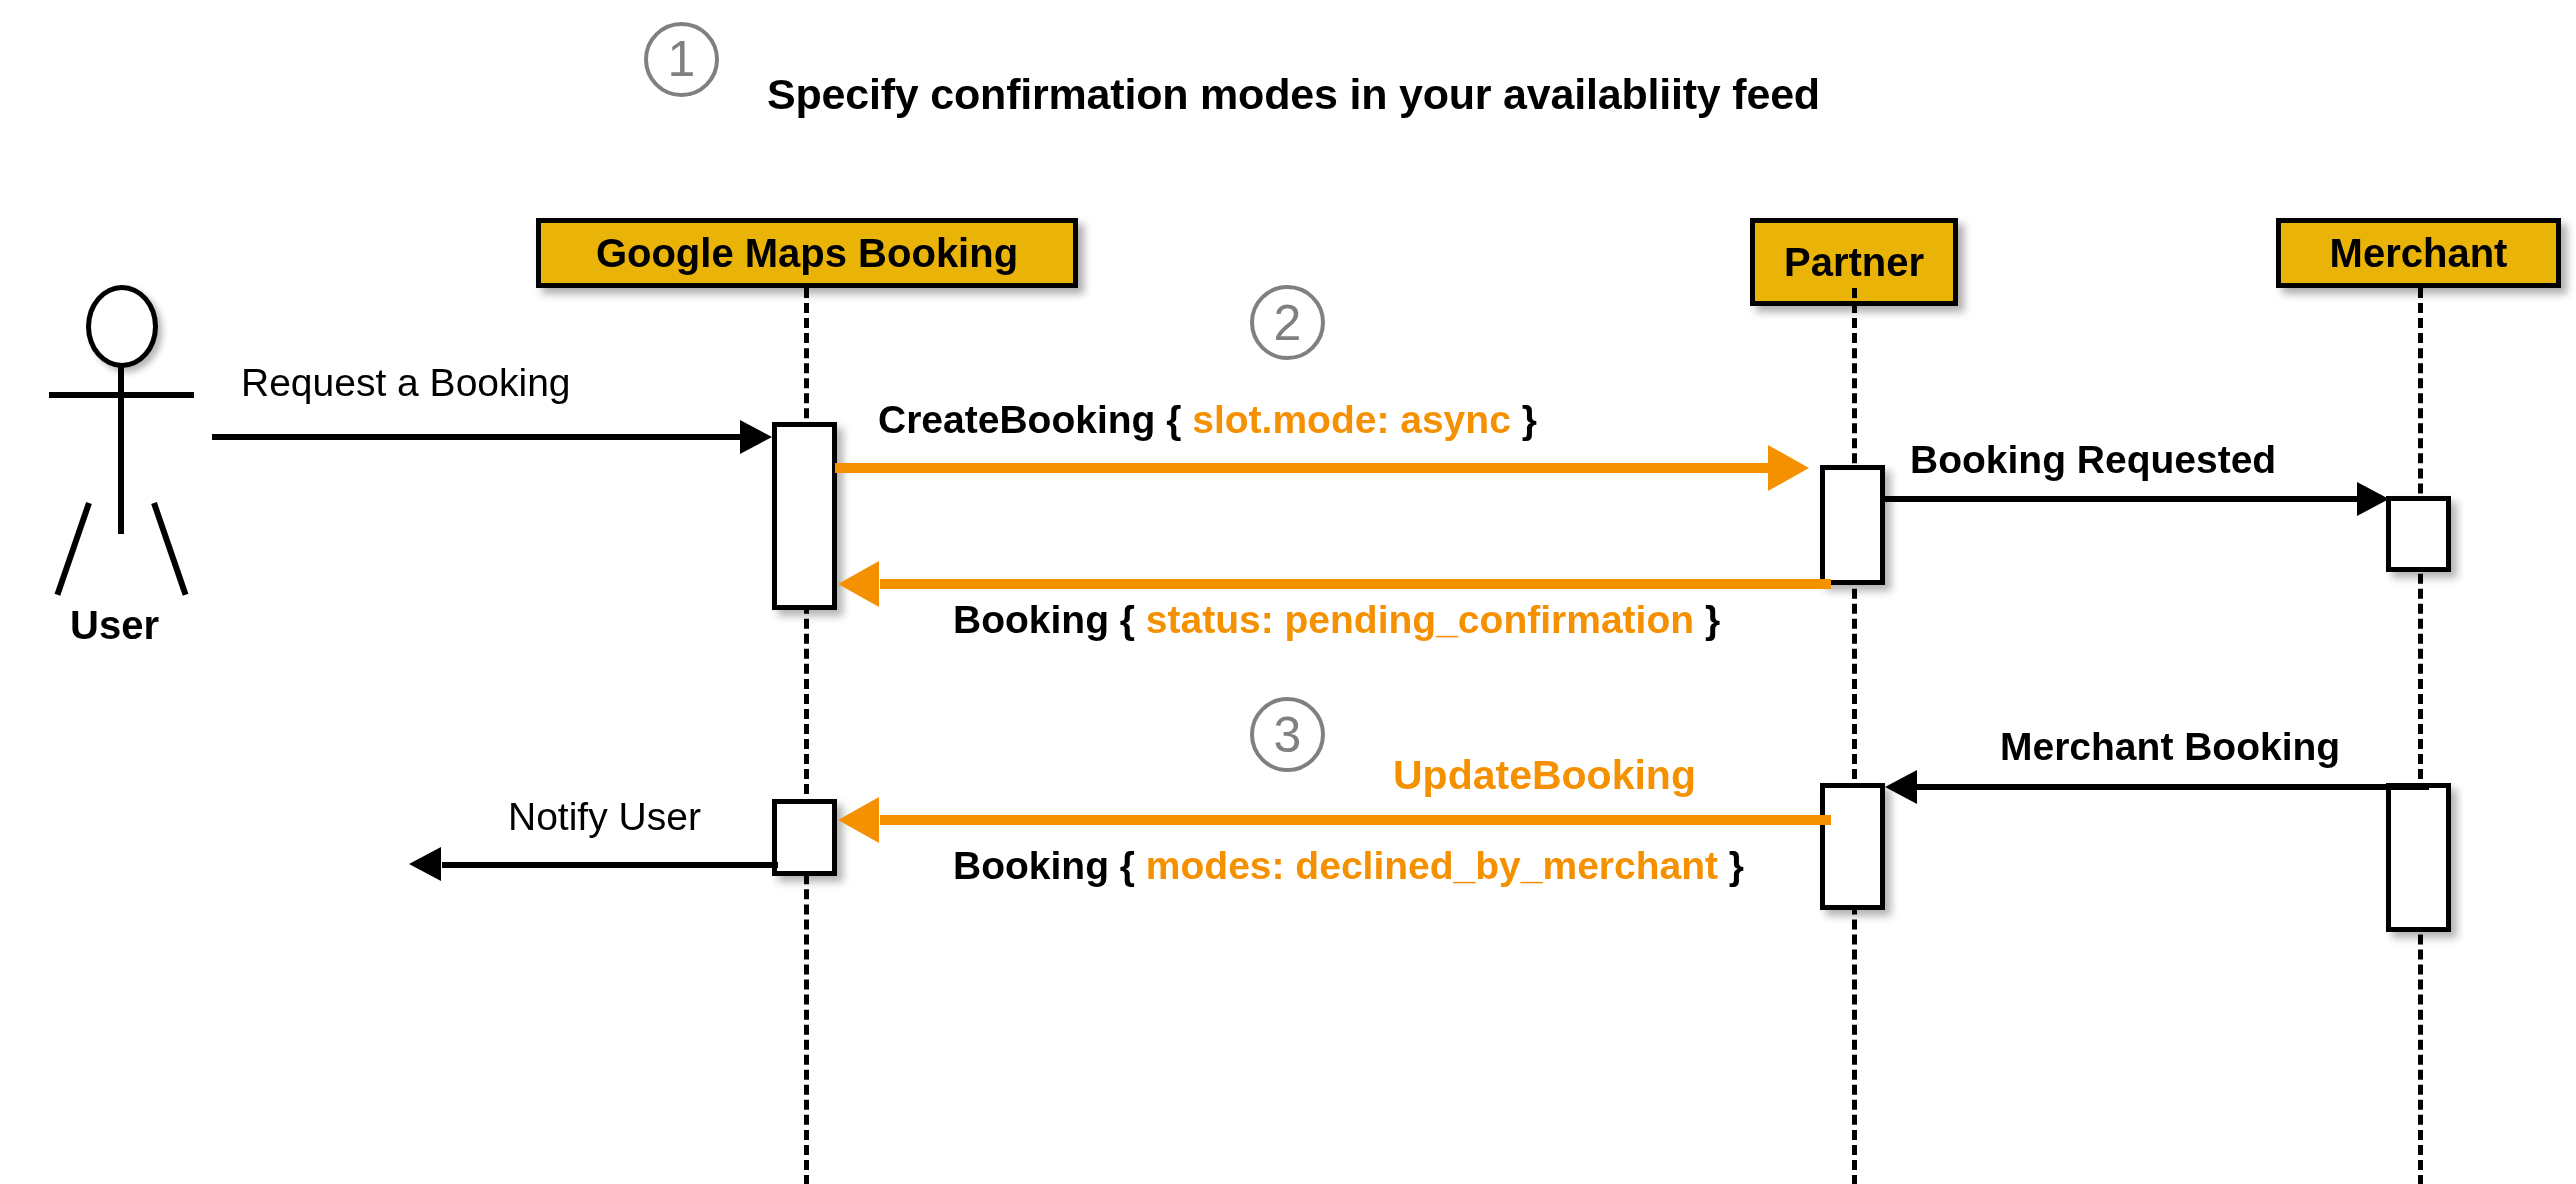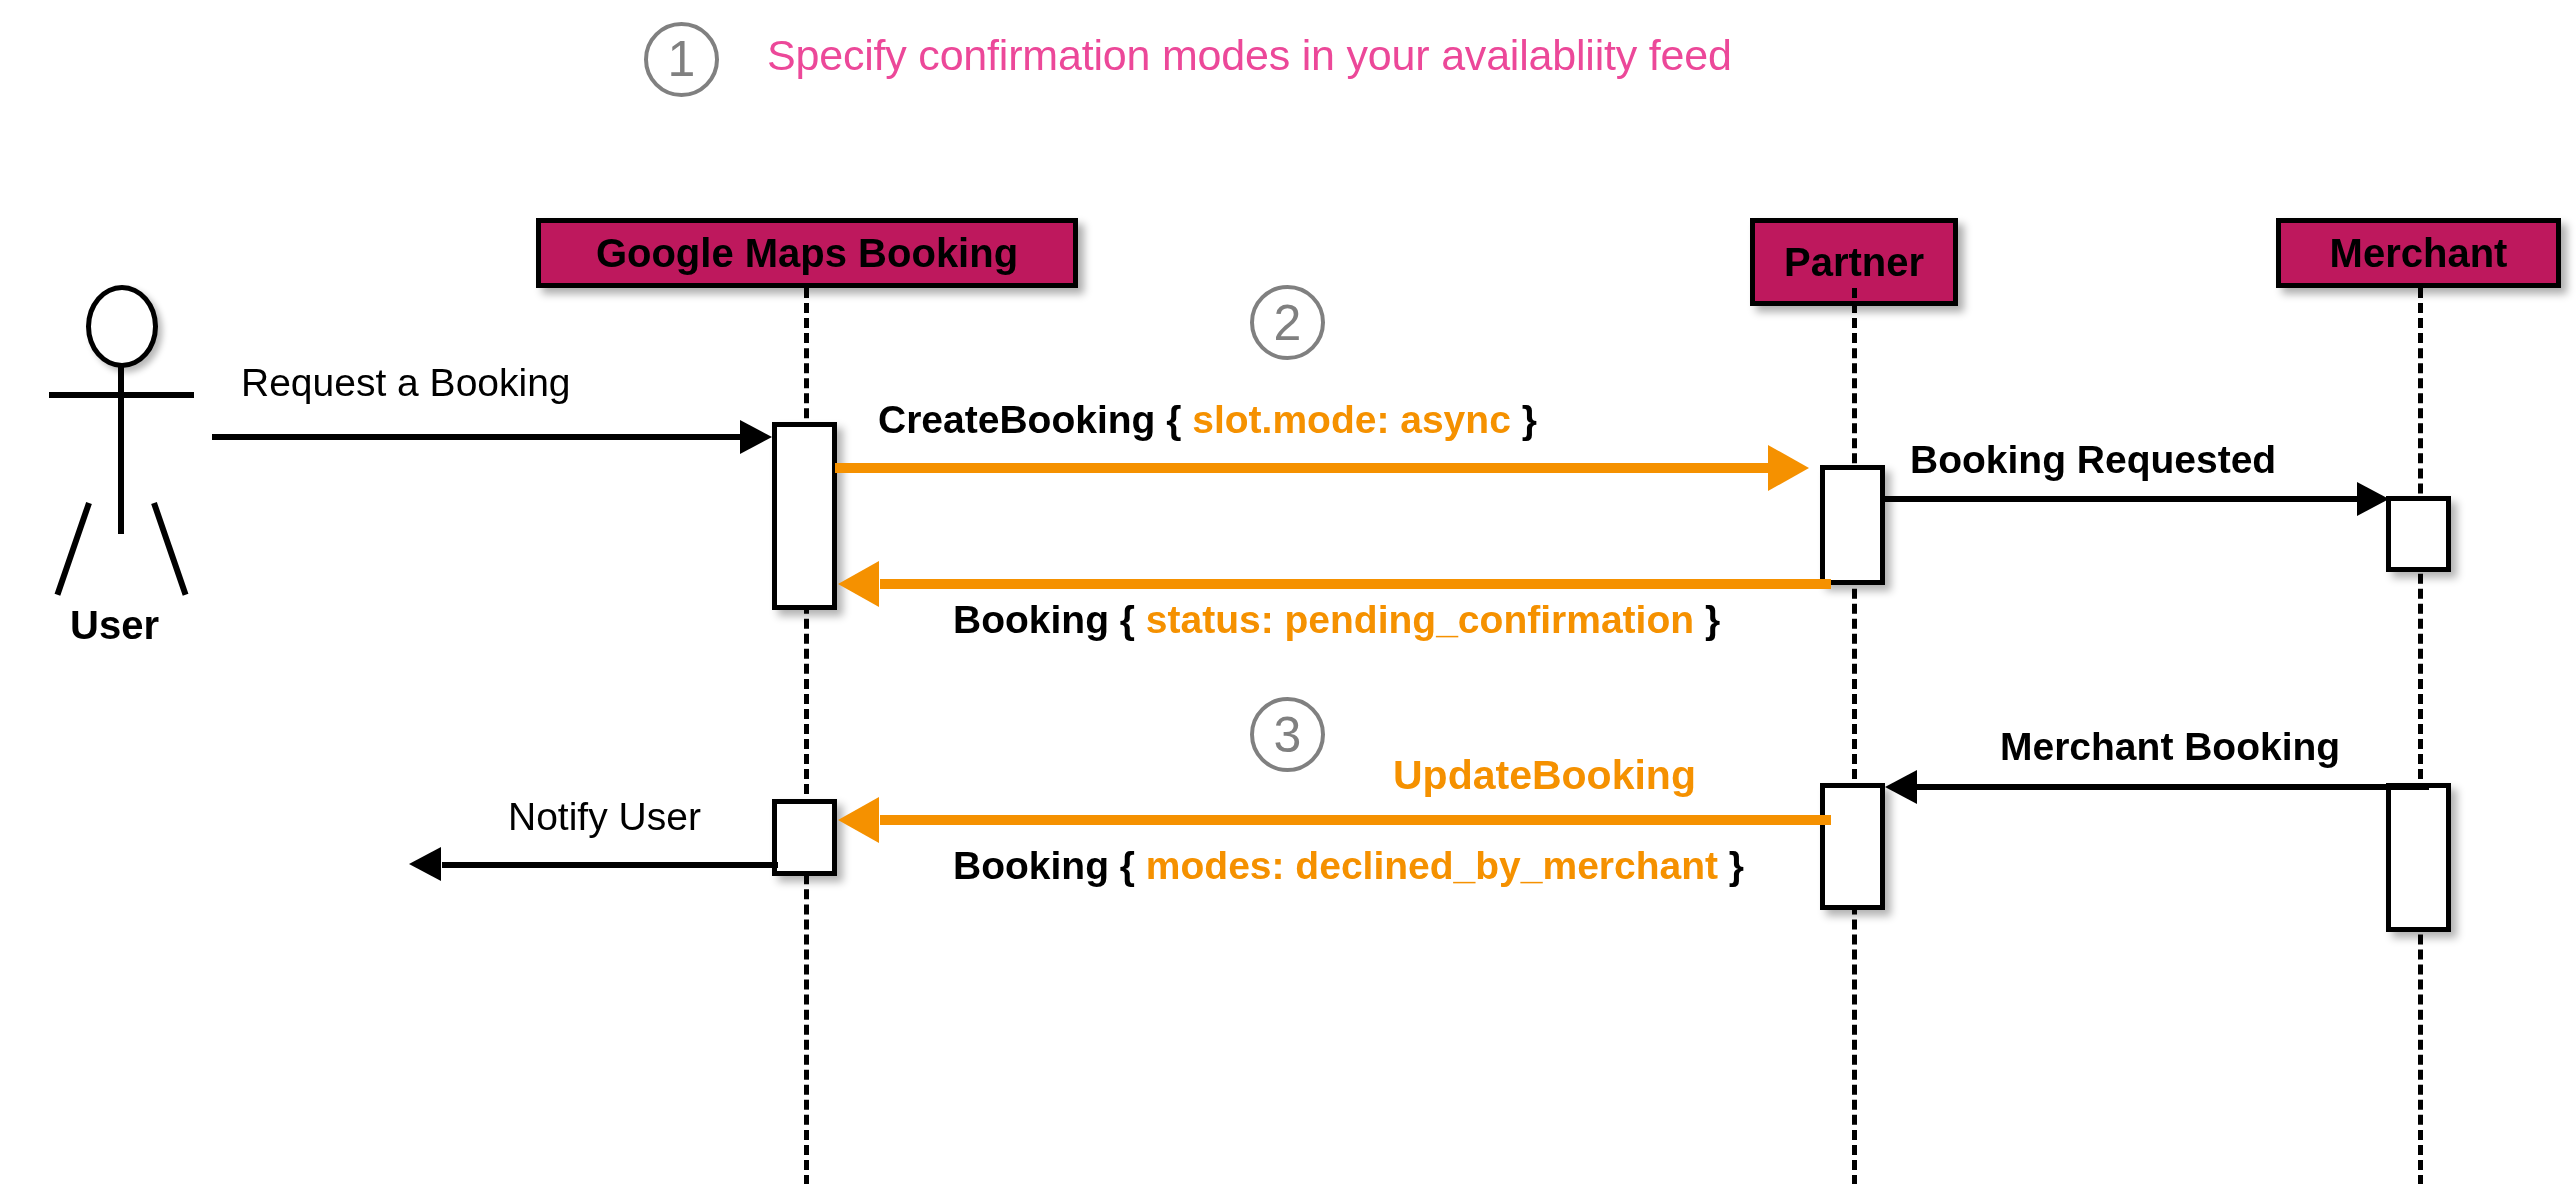--- a/index.html
+++ b/index.html
@@ -29,31 +29,32 @@
     font-size: 50px;
     font-weight: 400;
     display: flex;
     align-items: center;
     justify-content: center;
     line-height: 1;
     letter-spacing: 0;
   }
   .title-text {
     position: absolute;
-    color: #ec4899;
-    font-weight: normal;
+    color: #000000;
+    font-weight: bold;
     font-size: 43px;
     white-space: nowrap;
     letter-spacing: -0.2px;
+    margin-top: 39px;
   }
 
   
   .head-box {
     position: absolute;
-    background: #be185d;
+    background: #eab308;
     border: 5.4px solid #000000;
     box-sizing: border-box;
     display: flex;
     align-items: center;
     justify-content: center;
     font-weight: bold;
     font-size: 40px;
     color: #000000;
     box-shadow: 6.3px 6.3px 8px rgba(0,0,0,0.32);
     white-space: nowrap;

